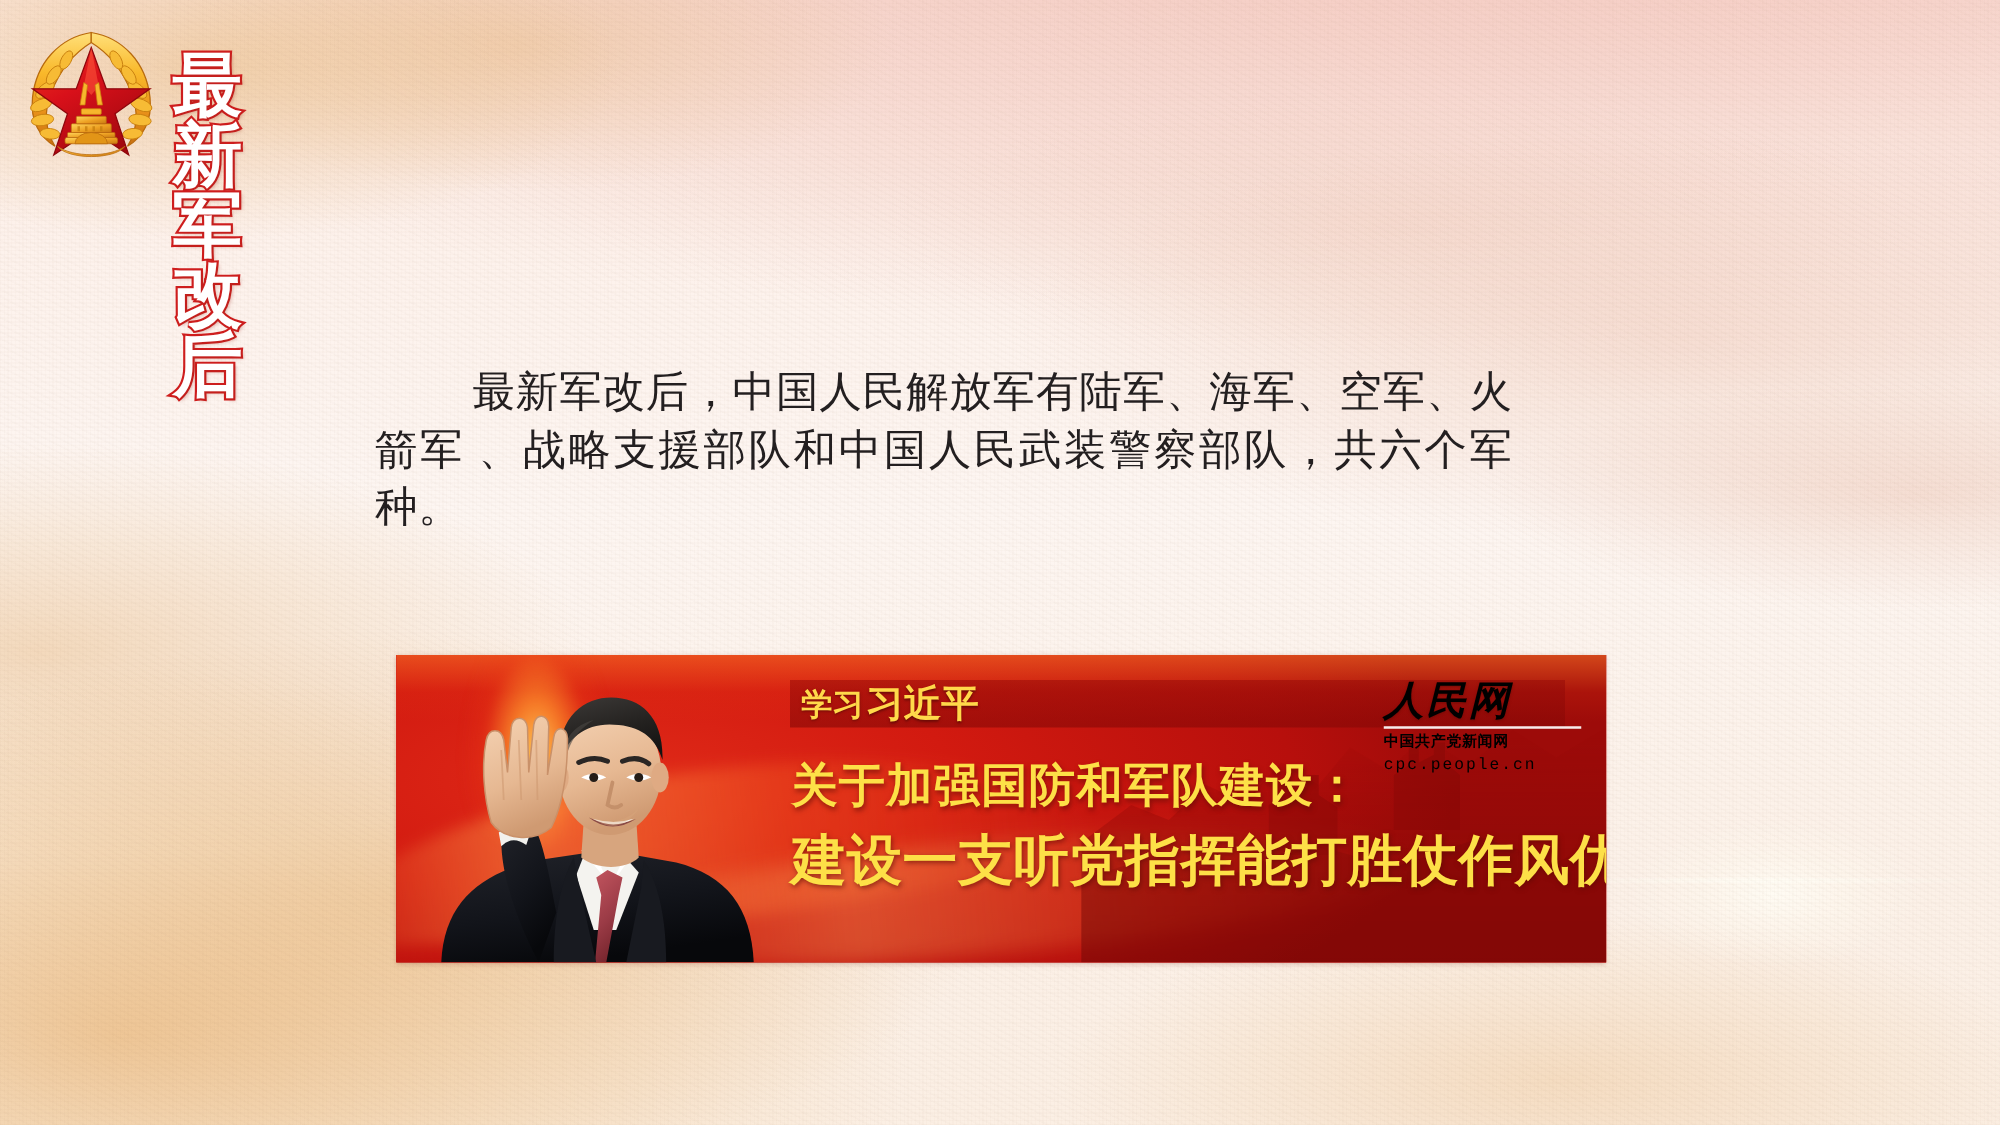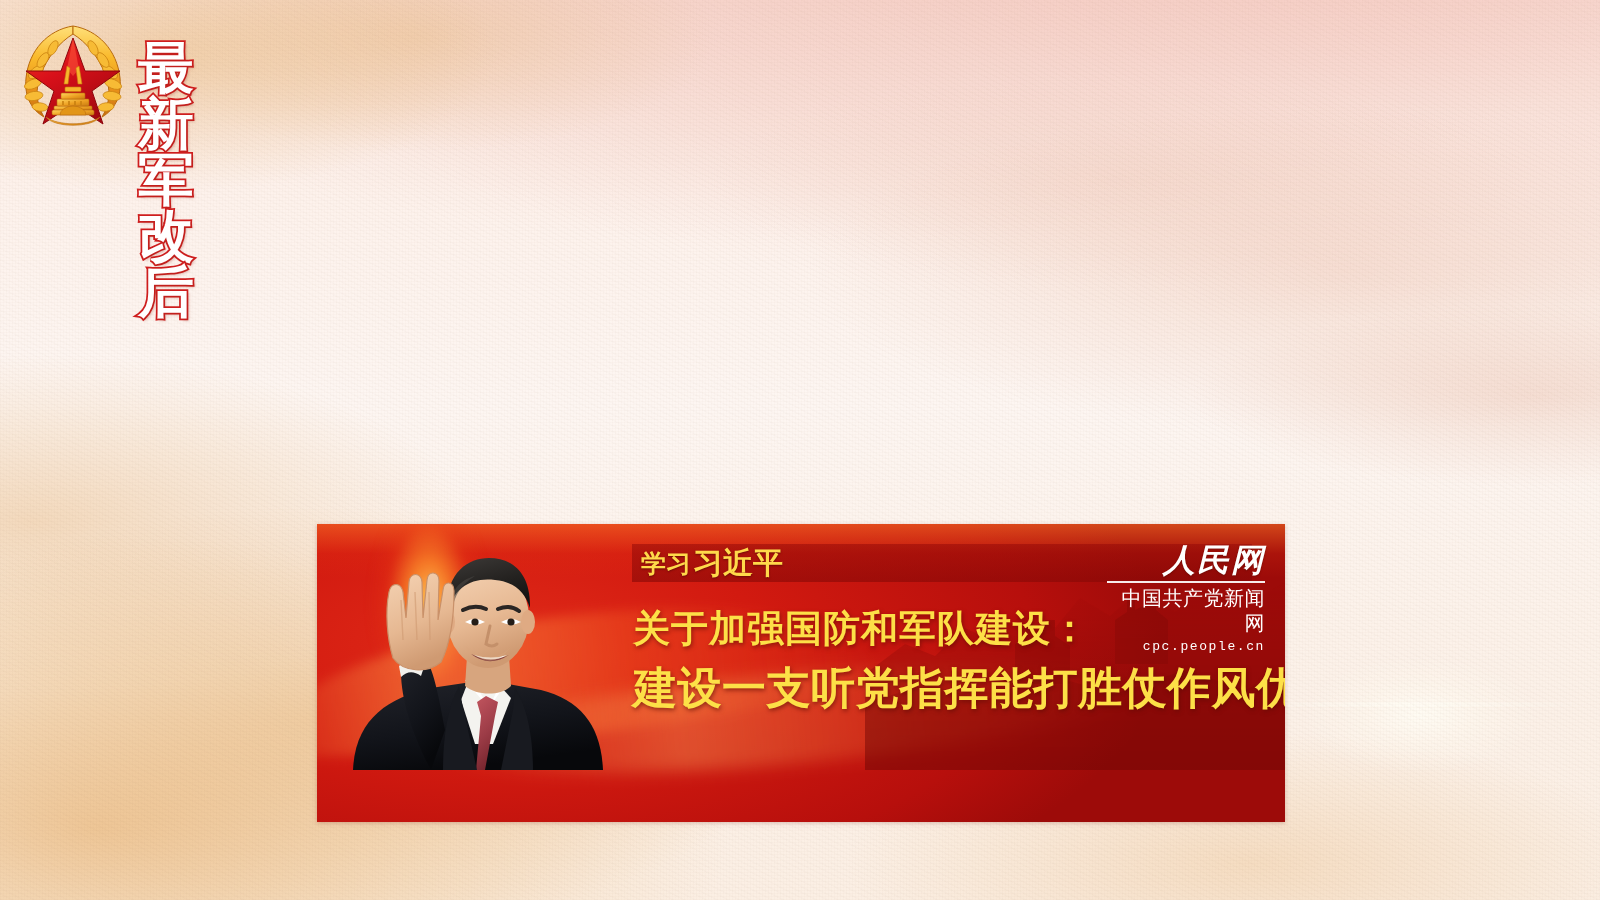--- a/index.html
+++ b/index.html
@@ -104,21 +104,21 @@
     text-align: justify;
     text-justify: inter-character;
     text-indent: 78px;
     letter-spacing: 0.5px;
   }
 
   
   .banner {
     position: absolute;
     left: 317px; top: 524px;
-    width: 968px; height: 298px;
+    width: 968px; height: 246px;
     overflow: hidden;
     background: #c8110f;
     box-shadow: 0 1px 4px rgba(120,30,20,0.25);
   }
   .banner-bg {
     position: absolute; inset: 0;
     background:
       radial-gradient(70% 100% at 18% 40%, #e02a18 0%, #d21a10 40%, #b70f0c 80%, #9d0b09 100%),
       linear-gradient(180deg, #d9180f 0%, #c21310 60%, #a50d0a 100%);
   }
@@ -191,36 +191,36 @@
     text-shadow: 1px 2px 4px rgba(90,10,5,0.6);
   }
   .headline-1 { top: 80px; font-size: 37px; letter-spacing: 1px; }
   .headline-2 { top: 135px; font-size: 44px; letter-spacing: 0.5px; }
 
   
   .logo {
     position: absolute;
     right: 20px; top: 20px;
     width: 158px;
-    text-align: right;
-    color: #ffffff;
+    text-align: left;
+    color: #000000;
   }
   .logo-main {
     font-family: "Liberation Serif", "DejaVu Serif", serif;
     font-size: 32px;
     font-weight: bold;
     font-style: italic;
     letter-spacing: 2px;
     line-height: 1.05;
     text-shadow: 0 1px 2px rgba(90,10,5,0.6);
   }
   .logo-rule { height: 2px; background: #ffffff; margin: 3px 0 3px 0; opacity: .92; }
   .logo-sub {
-    font-size: 20px;
-    font-weight: normal;
+    font-size: 12px;
+    font-weight: bold;
     letter-spacing: 0.5px;
     line-height: 1.25;
   }
   .logo-url {
     font-family: "Liberation Mono", "DejaVu Sans Mono", monospace;
     font-size: 13px;
     letter-spacing: 1.6px;
     margin-top: 3px;
   }
 </style>
@@ -304,20 +304,21 @@
           </g>
         </g>
 
         <path d="M34 103 C46 112 76 112 88 103 C80 114 42 114 34 103 Z" fill="url(#gold2)" stroke="#b86a0d" stroke-width="0.6"></path>
       </svg>
     </div>
 
     <div class="page-title">最新军改后</div>
   </div>
 
+  <div class="body-text">最新军改后，中国人民解放军有陆军、海军、空军、火箭军 、战略支援部队和中国人民武装警察部队，共六个军种。</div>
 
   <div class="banner">
     <div class="banner-bg"></div>
     <div class="banner-topglow"></div>
     <div class="flame"></div>
     <div class="ribbon-a"></div>
     <div class="ribbon-b"></div>
 
     <div class="wall">
       <svg viewBox="0 0 420 246" xmlns="http://www.w3.org/2000/svg" preserveAspectRatio="none">

